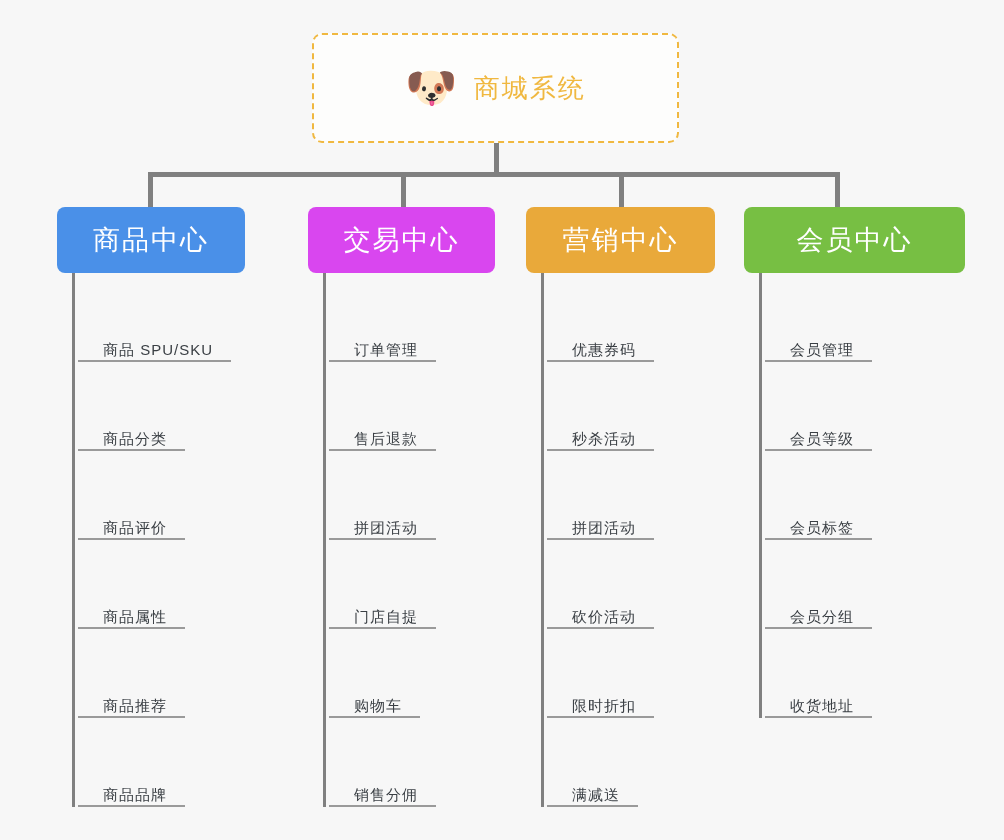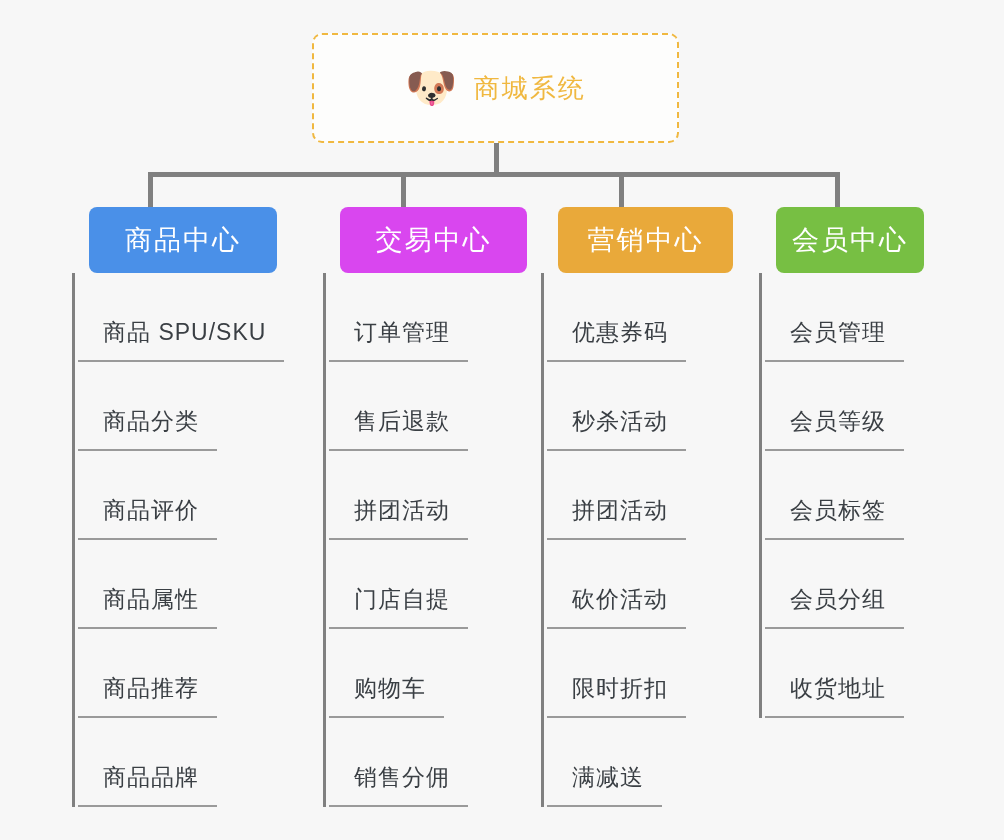--- a/index.html
+++ b/index.html
@@ -88,48 +88,47 @@
   .cat-header {
     height: 66px;
     border-radius: 8px;
     display: flex;
     align-items: center;
     justify-content: center;
     color: #ffffff;
     font-size: 27px;
     letter-spacing: 2px;
     white-space: nowrap;
-    margin-left: 32px;
   }
   .col-1 .cat-header { width: 188px; background: #4a90e8; }
   .col-2 .cat-header { width: 187px; background: #d946ef; }
-  .col-3 .cat-header { width: 175px; background: #e9a93a; }
-  .col-4 .cat-header { width: 148px; background: #77bf43; }
+  .col-3 .cat-header { width: 189px; background: #e9a93a; }
+  .col-4 .cat-header { width: 221px; background: #77bf43; }
 
   
   .leaf-list {
     position: relative;
     margin-left: 15px;
     padding-left: 0;
     border-left: 3px solid #808080;
   }
   .leaf-item {
     position: relative;
     height: 89px;
     display: flex;
     align-items: flex-end;
     padding-left: 28px;
   }
   .leaf-label {
     display: inline-block;
-    font-size: 23px;
+    font-size: 15px;
     color: #3a3f44;
     letter-spacing: 1px;
     white-space: nowrap;
-    padding: 0 18px 12px 3px;
+    padding: 0 18px 0 3px;
     border-bottom: 2px solid #9a9a9a;
     
     margin-left: -25px;
     padding-left: 25px;
   }
 </style>
 </head>
 <body>
 
 <div id="mindmap">

